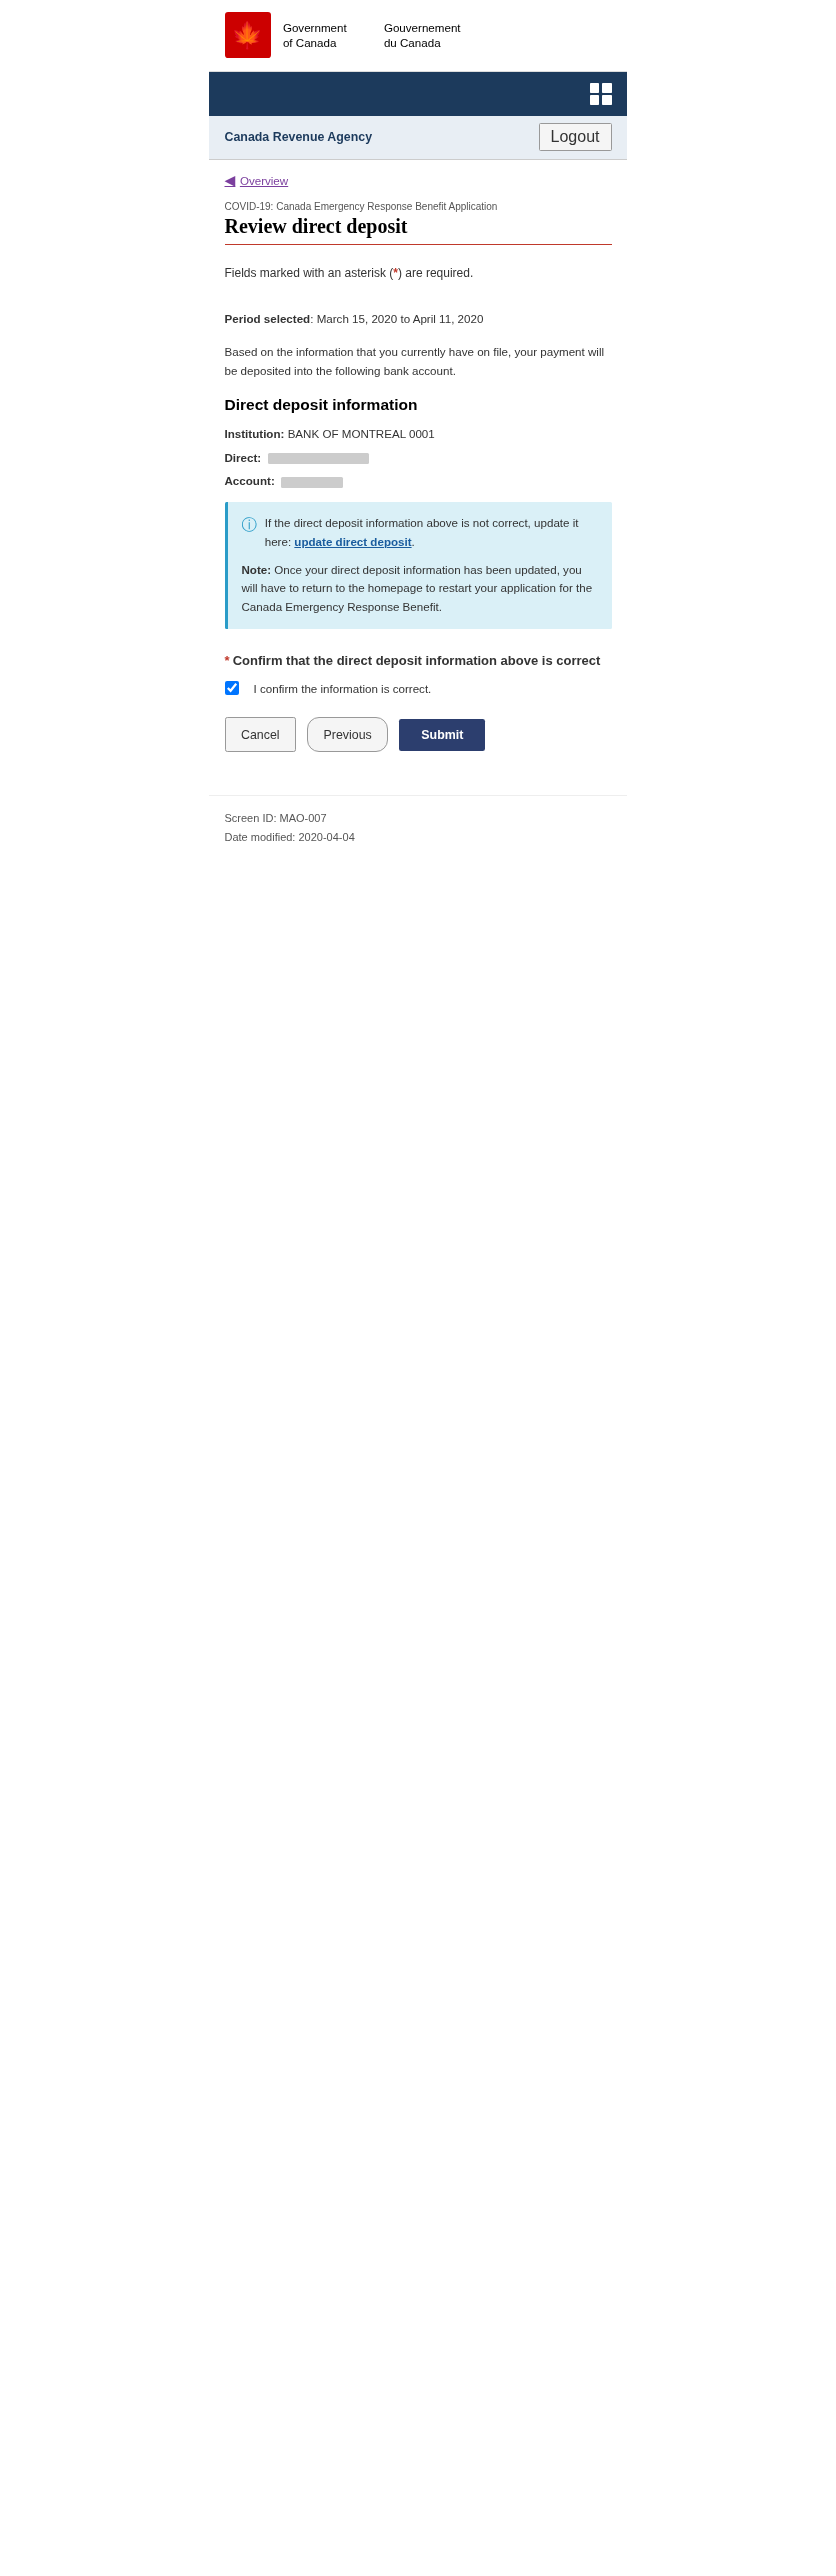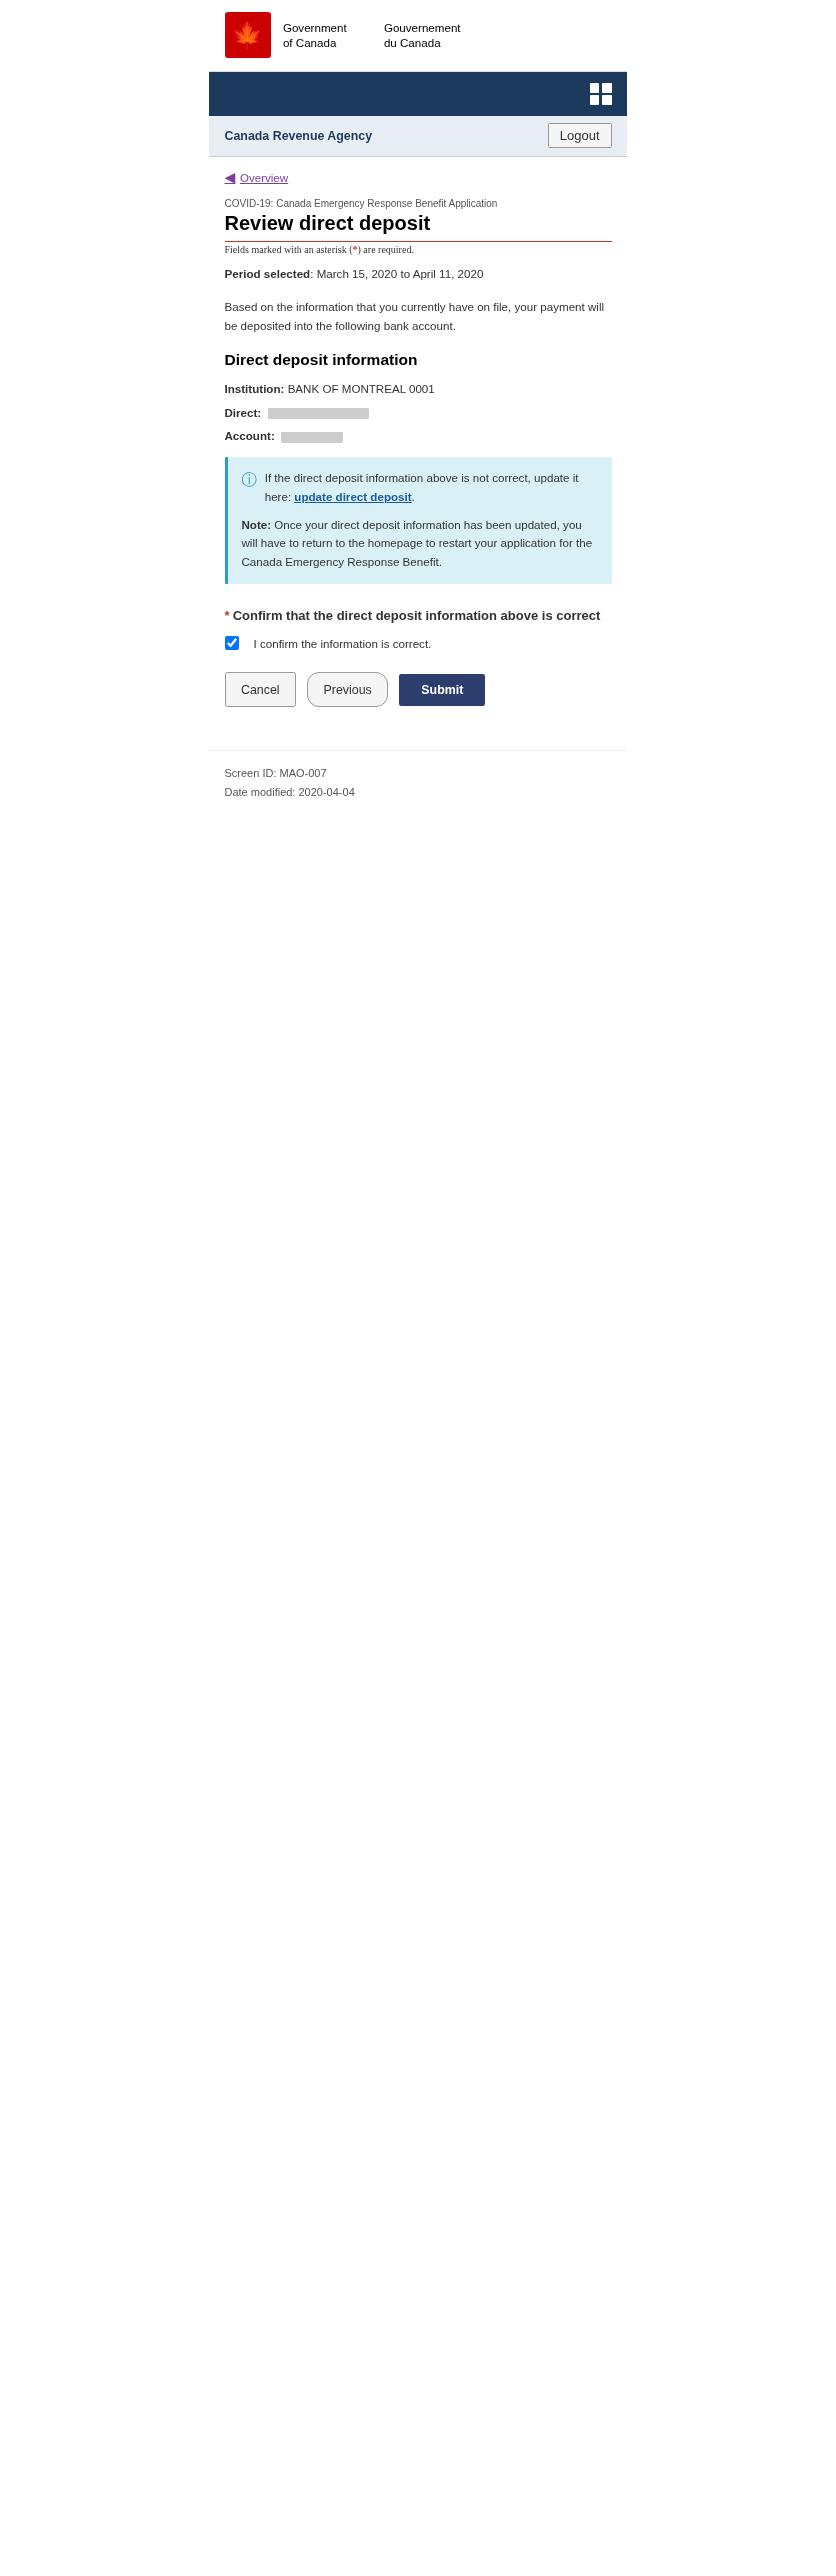--- a/index.html
+++ b/index.html
@@ -75,21 +75,21 @@
     }
     .agency-name {
       font-weight: bold;
       color: #1c3a5c;
       font-size: 12.4px;
     }
     .logout-btn {
       border: 0.8px solid #999;
       background: #f5f5f5;
       padding: 3.9px 11px;
-      font-size: 13px;
+      font-size: 16px;
       cursor: pointer;
       border-radius: 1.5px;
       color: #333;
     }
 
     
     .main-content {
       padding: 12.4px 15.5px;
     }
 
@@ -116,29 +116,29 @@
       margin-bottom: 3.1px;
     }
 
     
     .page-title {
       font-size: 20px;
       font-weight: bold;
       color: #000;
       border-bottom: 1.5px solid #c0392b;
       padding-bottom: 6.2px;
-      margin-bottom: 2px;
+      margin-bottom: 21px;
+      font-family: Liberation Serif, serif;
     }
 
     
     .required-note {
-      font-size: 10px;
-      color: #333;
-      margin-bottom: 10px;
-      font-family: Liberation Serif, serif;
+      font-size: 12px;
+      color: #333;
+      margin-bottom: 30px;
     }
     .required-asterisk {
       color: #c0392b;
       font-weight: bold;
     }
 
     
     .period-selected {
       font-size: 11.6px;
       color: #333;

